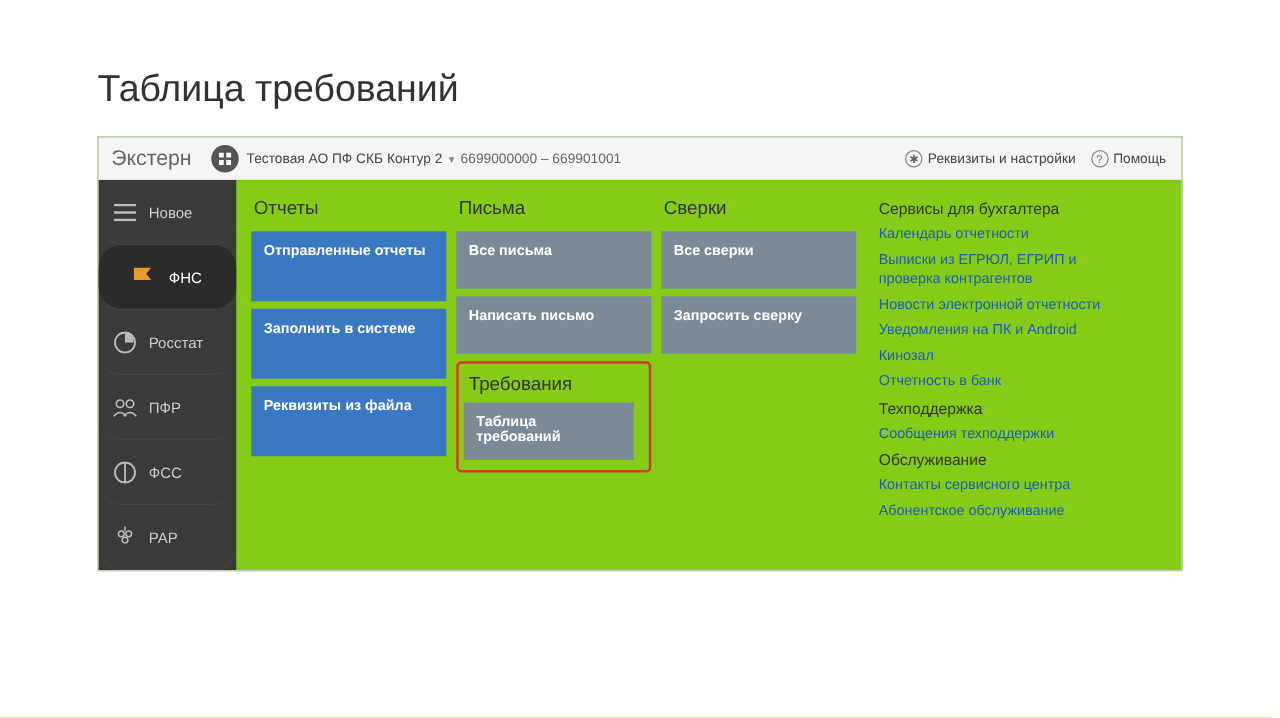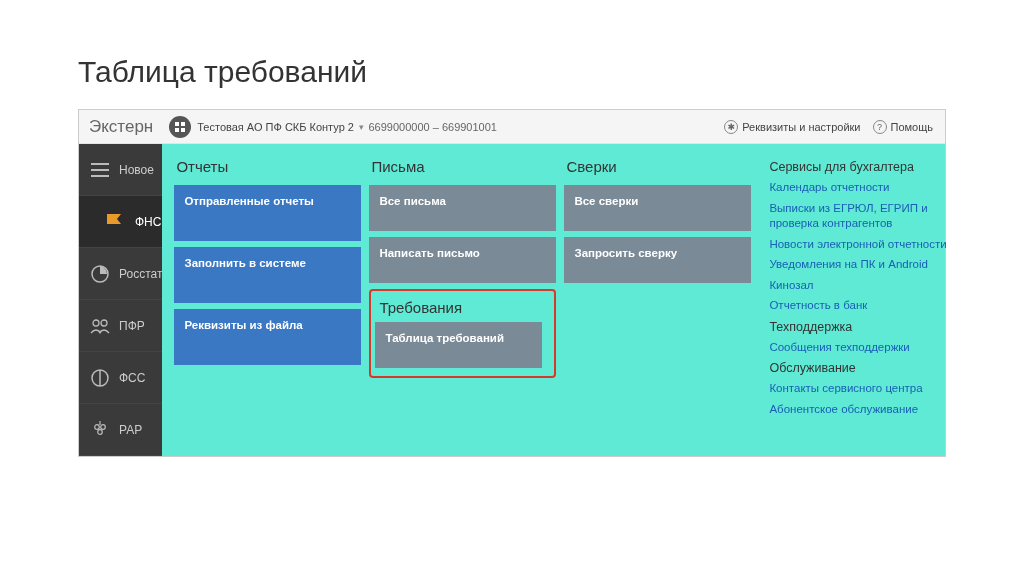--- a/index.html
+++ b/index.html
@@ -13,21 +13,21 @@
   .page-title {
     font-size: 30px;
     font-weight: 300;
     color: #333;
     padding: 55px 0 20px 78px;
   }
   .app-frame {
     border: 1px solid #ccc;
     margin: 0 78px;
     width: 868px;
-    background: #5eead4;
+    background: #84cc16;
   }
   .topbar {
     display: flex;
     align-items: center;
     height: 34px;
     background: #f5f5f5;
     border-bottom: 1px solid #e5e5e5;
     font-size: 11px;
     color: #555;
   }
@@ -85,20 +85,21 @@
   }
   .sidebar-item {
     display: flex;
     align-items: center;
     height: 52px;
     padding-left: 10px;
     color: #ccc;
     font-size: 12px;
     cursor: pointer;
     border-bottom: 1px solid #444;
+    border-radius: 18px;
   }
   .sidebar-item.active {
     background: #2b2b2b;
     color: #fff;
     padding-left: 26px;
   }
   .side-icon {
     width: 22px; height: 20px;
     margin-right: 8px;
     display: inline-flex;
@@ -107,21 +108,21 @@
     color: #bbb;
   }
   .side-icon.flag { color: #e89b2a; }
 
   .main {
     flex: 1;
     display: flex;
     padding: 10px 10px 10px 12px;
   }
   .columns { display: flex; gap: 8px; }
-  .col { width: 187px; }
+  .col { width: 156px; }
   .col-header {
     font-size: 15px;
     color: #333;
     padding: 4px 2px 10px 2px;
   }
   .tile {
     background: #7b8a97;
     color: #fff;
     font-size: 11.5px;
     padding: 10px 10px;

